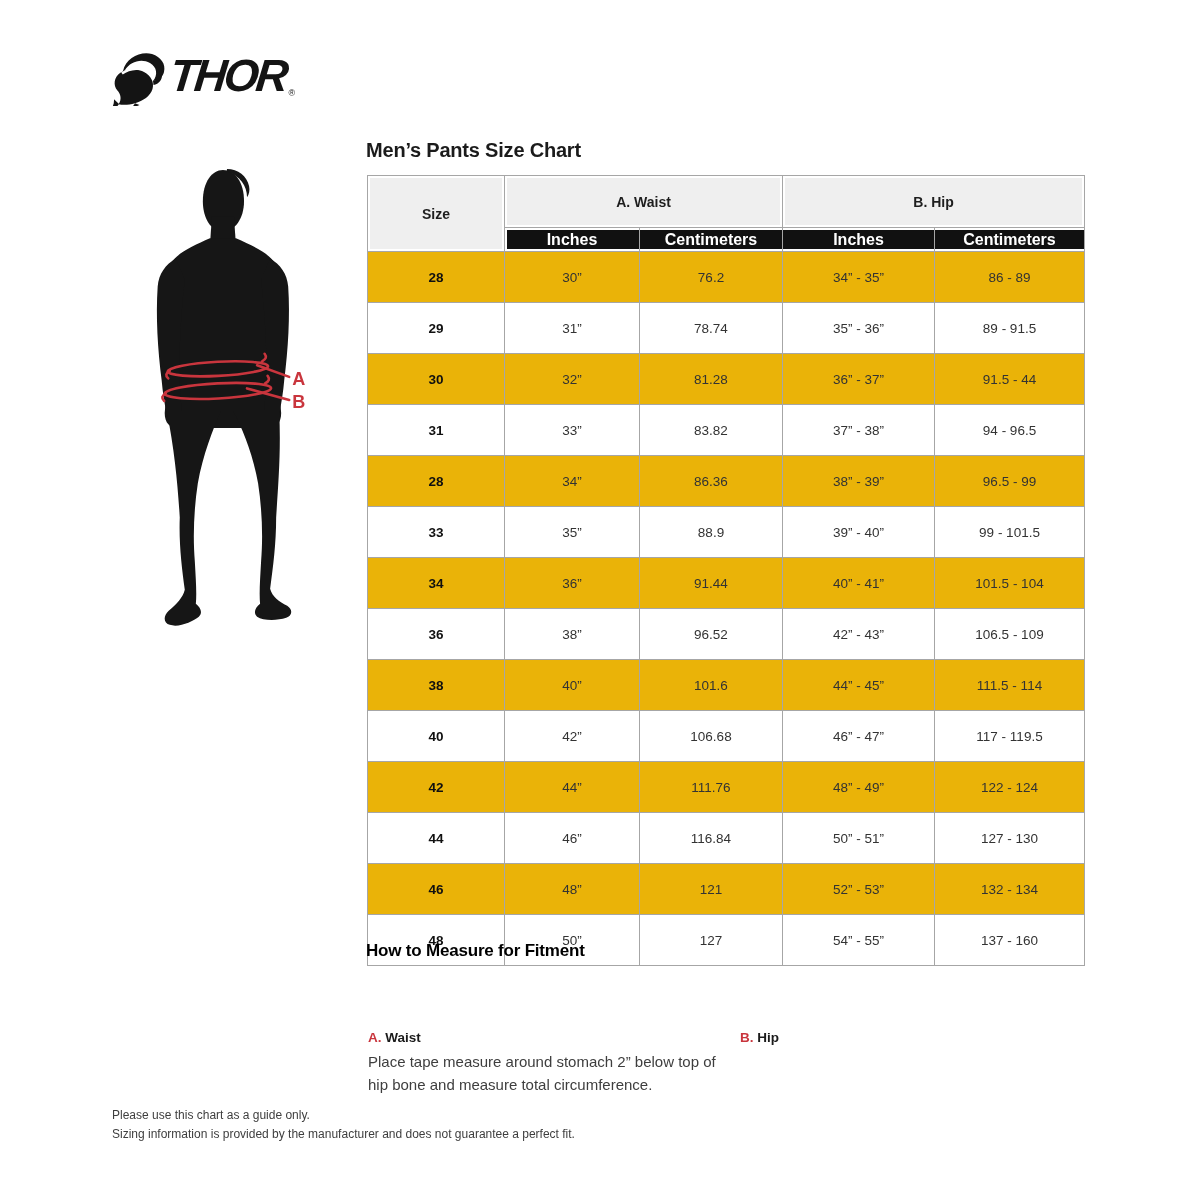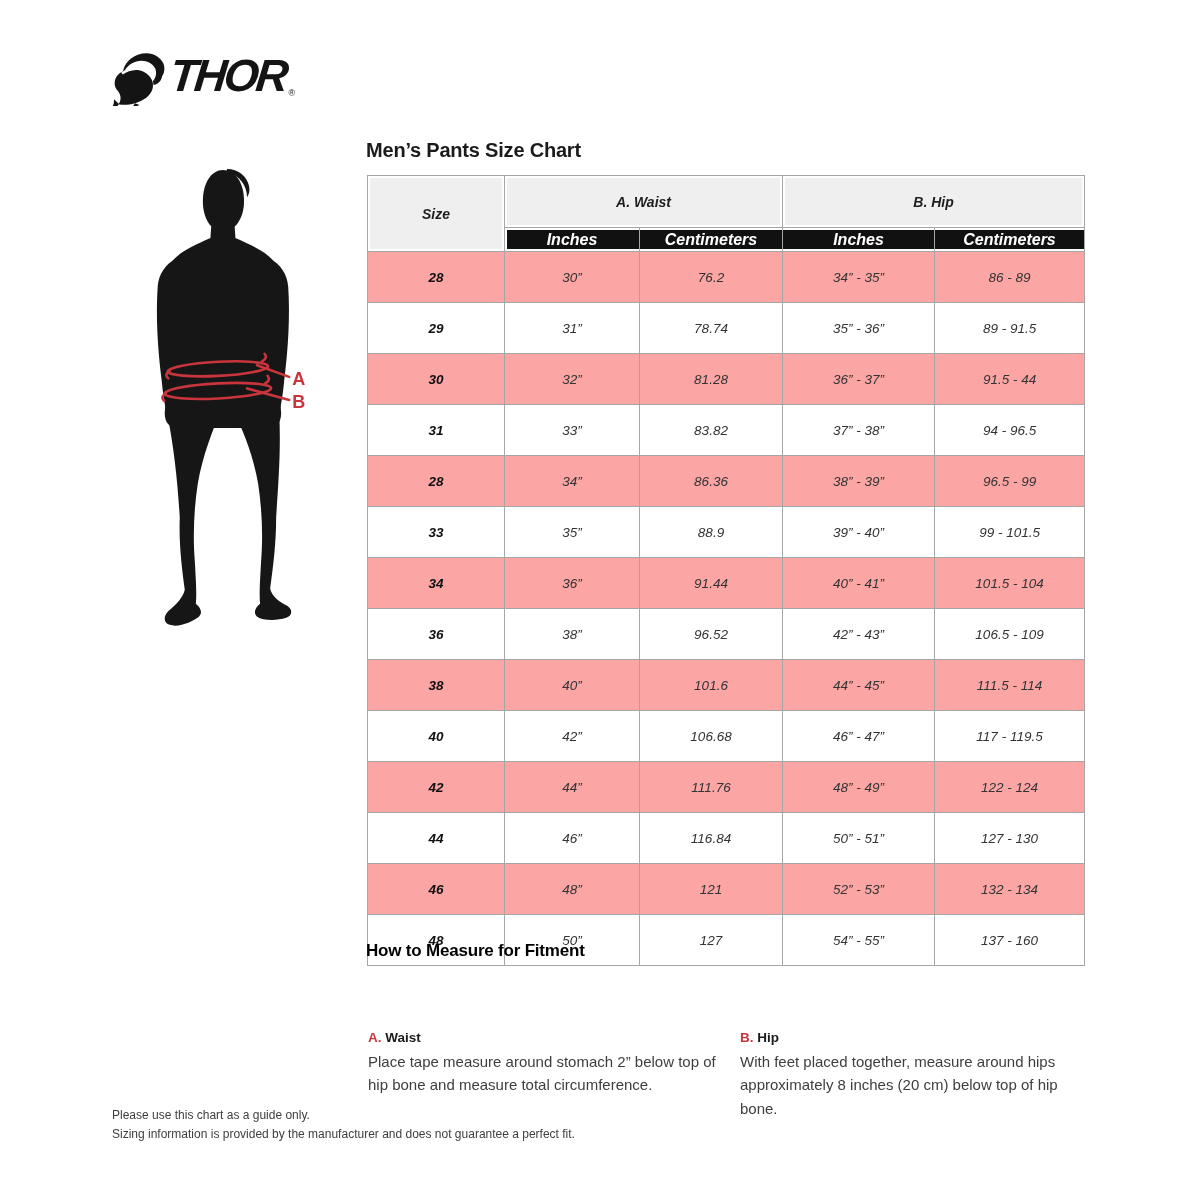--- a/index.html
+++ b/index.html
@@ -23,38 +23,38 @@
 
   
   .figure { position: absolute; left: 128px; top: 158px; width: 222px; height: 512px; }
   .figure svg { width: 100%; height: 100%; font-family: "Liberation Sans", sans-serif; }
 
   
   .title { position: absolute; left: 366px; top: 139px; font-size: 20px; font-weight: 700; color: #1b1b1b; letter-spacing: -0.2px; }
 
   
   .table-wrap { position: absolute; left: 367px; top: 175px; width: 717px; }
-  table { width: 717px; border-collapse: collapse; table-layout: fixed; font-style: italic; }
+  table { width: 717px; border-collapse: collapse; table-layout: fixed; }
   th, td { border: 1px solid #a6a6a6; text-align: center; vertical-align: middle; padding: 0; }
   .hdr-cell { height: 52px; background: #fff; padding: 2px; }
   .size-hdr { height: 76px; }
   .hdr-inner {
     width: 100%; height: 100%; background: #efefef;
     display: flex; align-items: center; justify-content: center;
     font-size: 14px; font-weight: 700; color: #1e1e1e;
   }
   .sub-cell {
     height: 24px; background: #111; color: #fff;
     font-size: 16px; font-weight: 700;
     box-shadow: inset 0 2px 0 #fff, inset 0 -2px 0 #fff;
   }
   .sub-first { box-shadow: inset 2px 0 0 #fff, inset 0 2px 0 #fff, inset 0 -2px 0 #fff; }
   tbody td { height: 51px; font-size: 13.5px; color: #333; background: #fff; }
   tbody td.size-col { font-weight: 700; color: #101010; }
-  tbody tr.alt td { background: #fca5a5; }
+  tbody tr.alt td { background: #eab308; }
 
   
   .howto-heading { position: absolute; left: 366px; top: 941px; font-size: 17px; font-weight: 700; color: #000000; letter-spacing: -0.2px; }
   .measure { position: absolute; top: 1030px; }
   .measure-a { left: 368px; width: 368px; }
   .measure-b { left: 740px; width: 344px; }
   .measure-label { font-size: 13.5px; font-weight: 700; color: #1b1b1b; }
   .measure-label .prefix { color: #c9353d; }
   .measure-text { margin-top: 5px; font-size: 15px; color: #3e3e3e; line-height: 1.55; }
 
@@ -257,21 +257,20 @@
       <span>Waist</span>
     </div>
     <p class="measure-text">Place tape measure around stomach 2” below top of hip bone and measure total circumference.</p>
   </div>
 
   <div class="measure measure-b">
     <div class="measure-label">
       <span class="prefix">B.</span>
       <span>Hip</span>
     </div>
-    <p class="measure-text">With feet placed together, measure around hips approximately 8 inches (20 cm) below top of hip bone.</p>
   </div>
 
   <div class="disclaimer">
     <div>Please use this chart as a guide only.</div>
     <div>Sizing information is provided by the manufacturer and does not guarantee a perfect fit.</div>
   </div>
 
 </div>
 
 </body></html>

